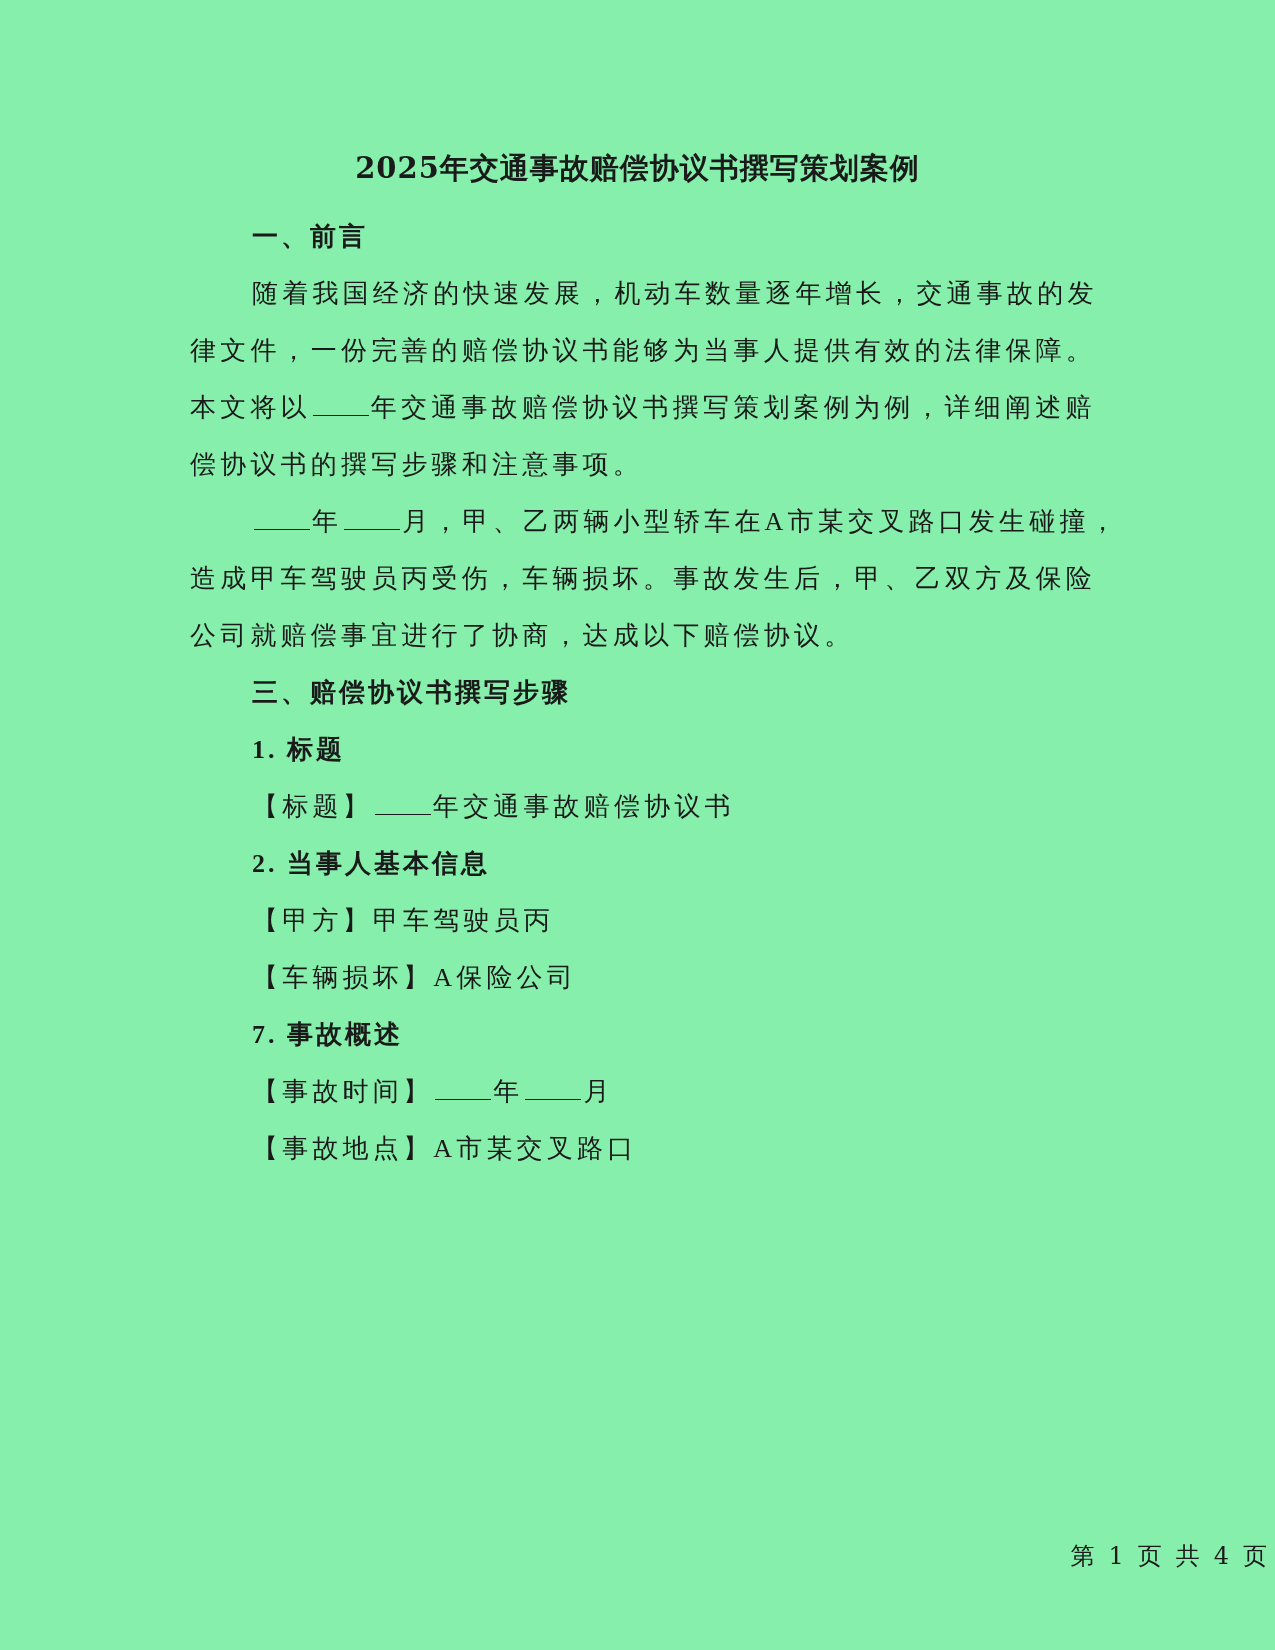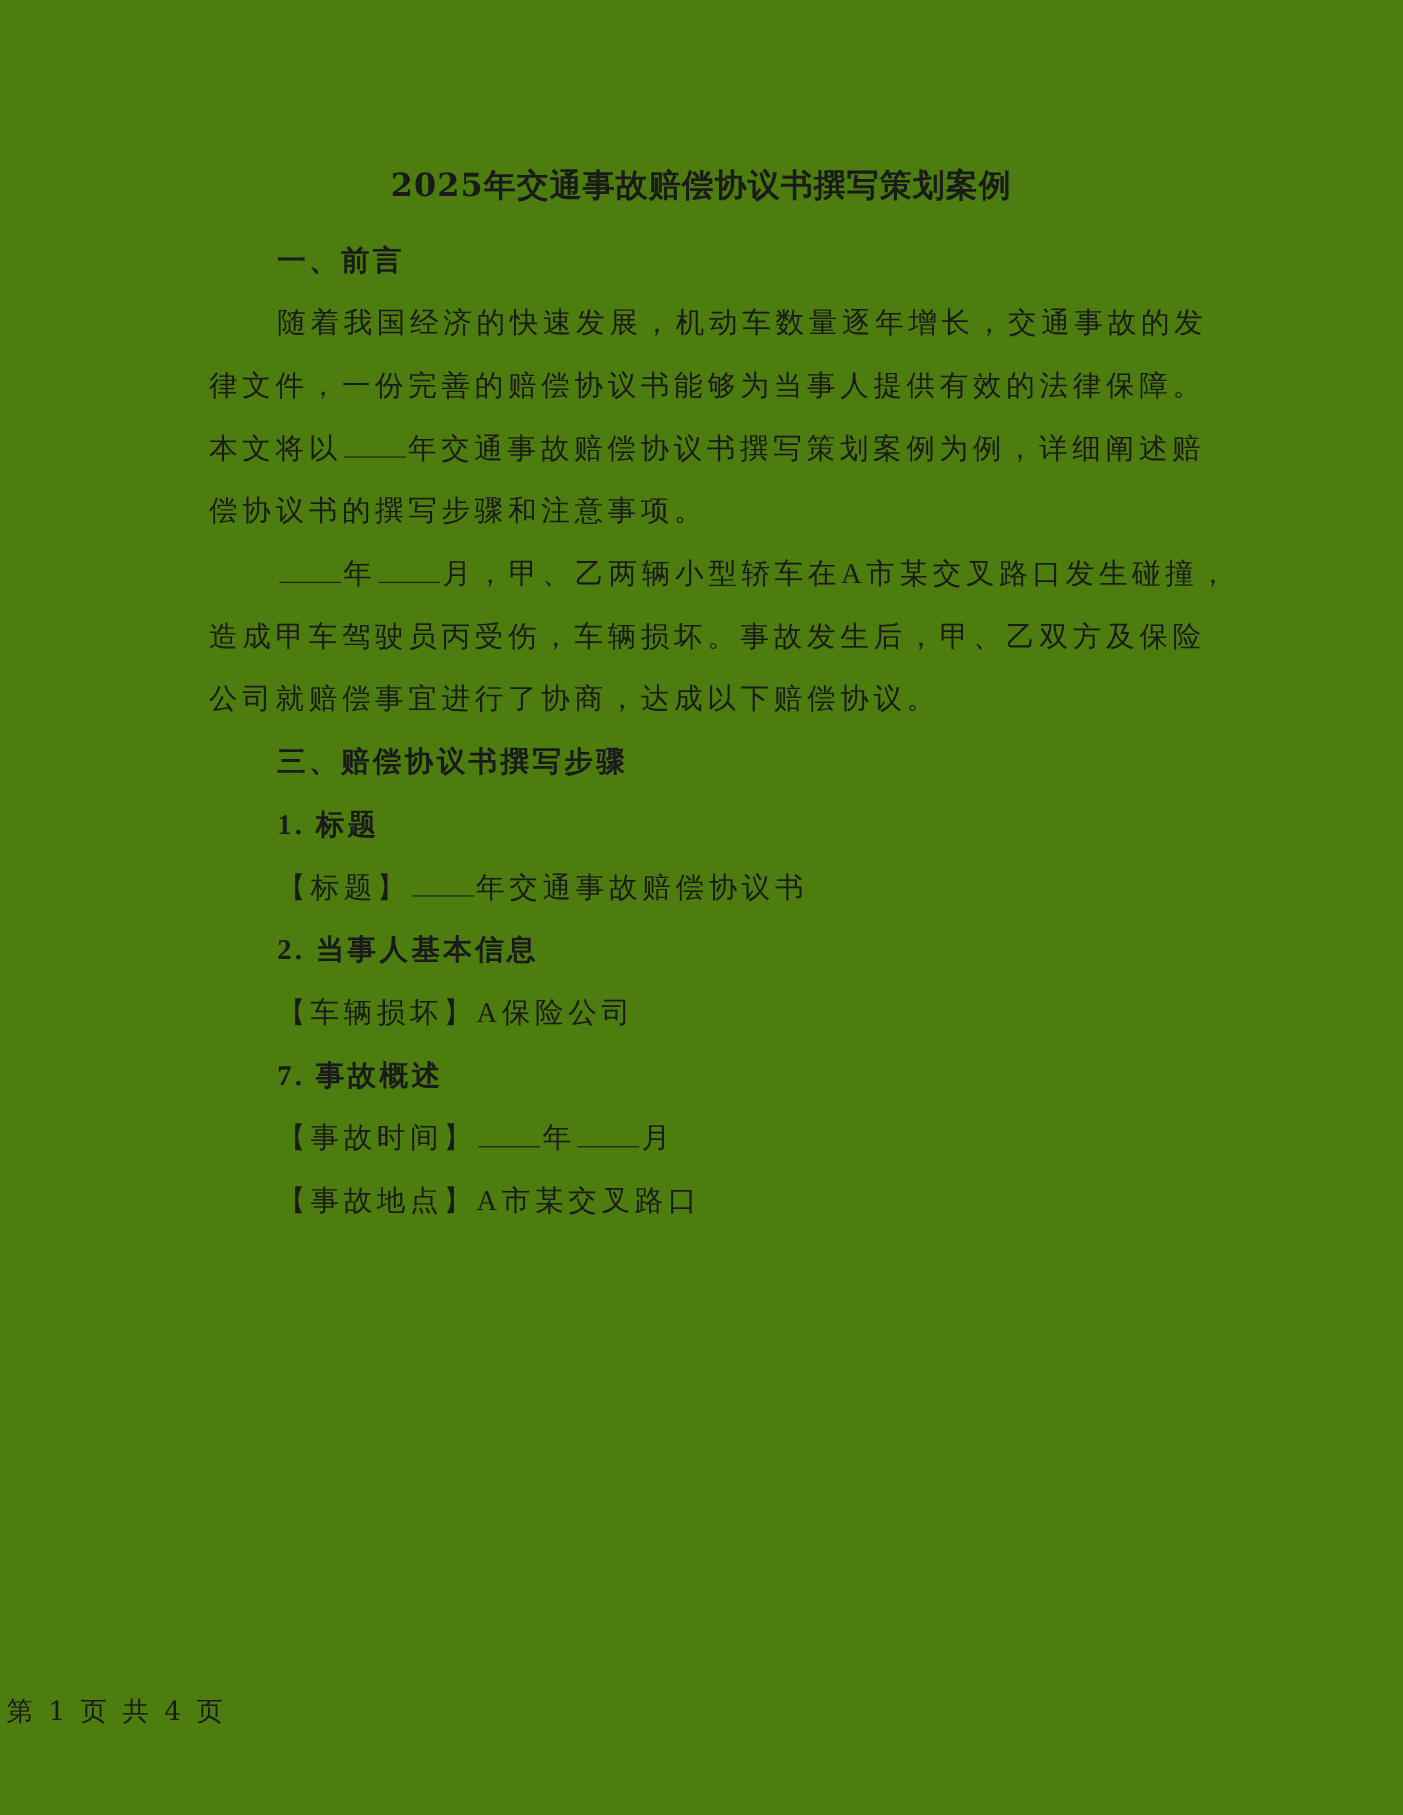--- a/index.html
+++ b/index.html
@@ -13,21 +13,21 @@
       position: relative;
       overflow: hidden;
       font-family: "DejaVu Serif", "Liberation Serif", serif;
       color: #1a1a1a;
     }
     .page {
       position: absolute;
       left: 0; top: 0;
       width: 1275px;
       height: 1650px;
-      background: #4d7c0f;
+      background: #86efac;
     }
     .title {
       position: absolute;
       top: 148px;
       left: 0;
       width: 1275px;
       text-align: center;
       font-size: 29px;
       font-weight: bold;
       letter-spacing: 1px;
@@ -65,21 +65,21 @@
       width: 56px;
       height: 1px;
       vertical-align: baseline;
       margin: 0 2px;
     }
     .footer {
       position: absolute;
       top: 1540px;
       left: 0;
       width: 1275px;
-      text-align: left;
+      text-align: right;
       font-size: 24px;
       letter-spacing: 2px;
       word-spacing: 10px;
     }
     .footer span { margin: 0 6px; }
   </style>
 </head>
 <body>
 
 <div class="page">
@@ -104,20 +104,23 @@
 
     <div class="line heading">三、赔偿协议书撰写步骤</div>
 
     <div class="line heading">1. 标题</div>
     <div class="line item">
       <span>【标题】</span><span class="blank"></span><span>年交通事故赔偿协议书</span>
     </div>
 
     <div class="line heading">2. 当事人基本信息</div>
     <div class="line item">
+      <span>【甲方】</span><span>甲车驾驶员丙</span>
+    </div>
+    <div class="line item">
       <span>【车辆损坏】</span><span>A保险公司</span>
     </div>
 
     <div class="line heading">7. 事故概述</div>
     <div class="line item">
       <span>【事故时间】</span><span class="blank"></span><span>年</span><span class="blank"></span><span>月</span>
     </div>
     <div class="line item">
       <span>【事故地点】</span><span>A市某交叉路口</span>
     </div>

